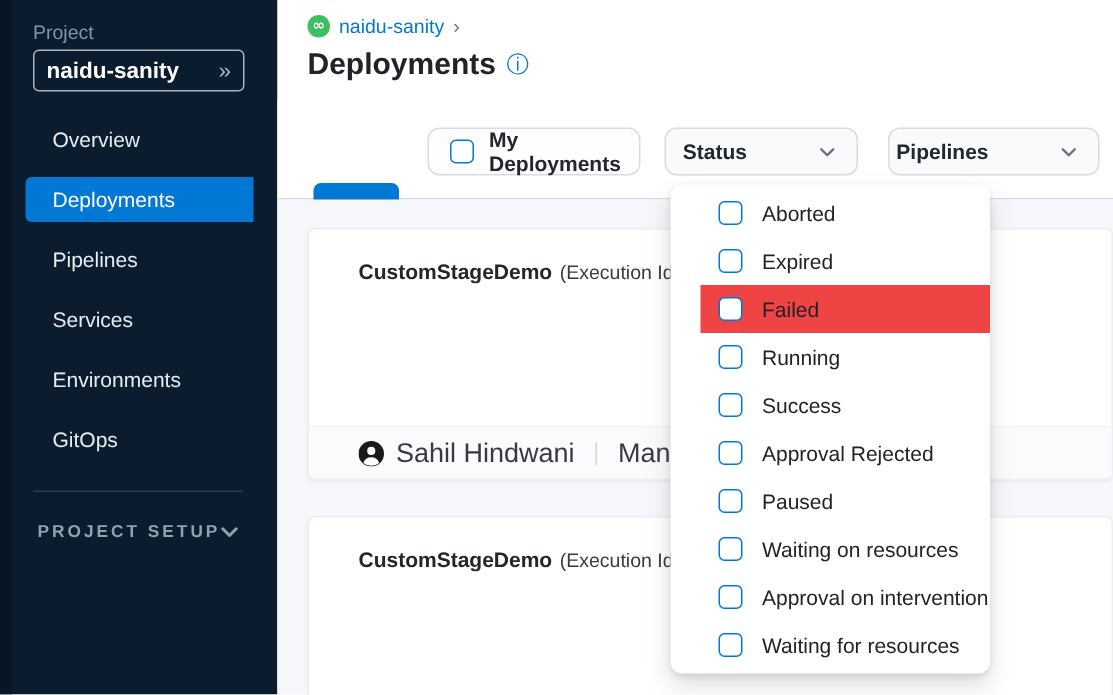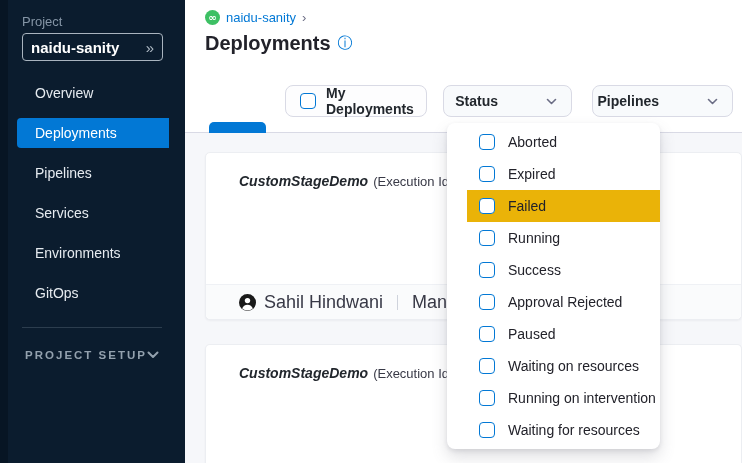--- a/index.html
+++ b/index.html
@@ -113,21 +113,21 @@
     position:absolute; left:20px; width:537px; background:#ffffff;
     border:1px solid #eceef2; border-radius:5px;
     box-shadow:0 1px 2px rgba(40,41,61,0.05);
   }
   .exec-card.first { top:19px; height:168px; }
   .exec-card.second { top:211px; height:140px; border-bottom:none; border-radius:5px 5px 0 0; }
   .card-title-row {
     padding:20px 0 0 33px; display:flex; align-items:baseline; gap:5px;
     white-space:nowrap; overflow:hidden;
   }
-  .pipeline-name { font-size:14px; font-weight:bold; color:#22272d;font-style:italic; }
+  .pipeline-name { font-size:14px; font-weight:bold; color:#22272d; }
   .execution-id { font-size:13px; color:#383946; }
   .card-footer {
     position:absolute; left:0; bottom:0; width:100%; height:35px;
     background:#fafbfc; border-top:1px solid #eff1f5;
     border-radius:0 0 5px 5px;
     display:flex; align-items:center; padding-left:33px; gap:8px;
   }
   .avatar { width:17px; height:17px; flex:none; }
   .footer-text { font-size:18px; color:#383946; }
   .footer-divider { width:1px; height:15px; background:#cfd3dc; margin:0 6px; }
@@ -135,21 +135,21 @@
   .status-menu {
     position:absolute; left:262px; top:123px; width:213px; height:326px;
     background:#ffffff; border-radius:8px;
     box-shadow:0 2px 4px rgba(40,41,61,0.1), 0 8px 16px rgba(96,97,112,0.2);
     padding:3px 0; z-index:10;
   }
   .menu-item {
     height:32px; display:flex; align-items:center; gap:13px;
     padding-left:12px; cursor:pointer; font-size:14px; color:#22222a;margin-left:20px;
   }
-  .menu-item.highlighted { background:#eab308; }
+  .menu-item.highlighted { background:#ef4444; }
   .chev { display:block; flex:none; }
 </style>
 </head>
 <body>
 
 <div class="sidebar">
   <div class="sidebar-edge"></div>
 
   <div class="project-label">Project</div>
 
@@ -281,21 +281,21 @@
     <div class="menu-item">
       <span class="checkbox"></span>
       <span>Paused</span>
     </div>
     <div class="menu-item">
       <span class="checkbox"></span>
       <span>Waiting on resources</span>
     </div>
     <div class="menu-item">
       <span class="checkbox"></span>
-      <span>Running on intervention</span>
+      <span>Approval on intervention</span>
     </div>
     <div class="menu-item">
       <span class="checkbox"></span>
       <span>Waiting for resources</span>
     </div>
   </div>
 
 </div>
 
 </body></html>

